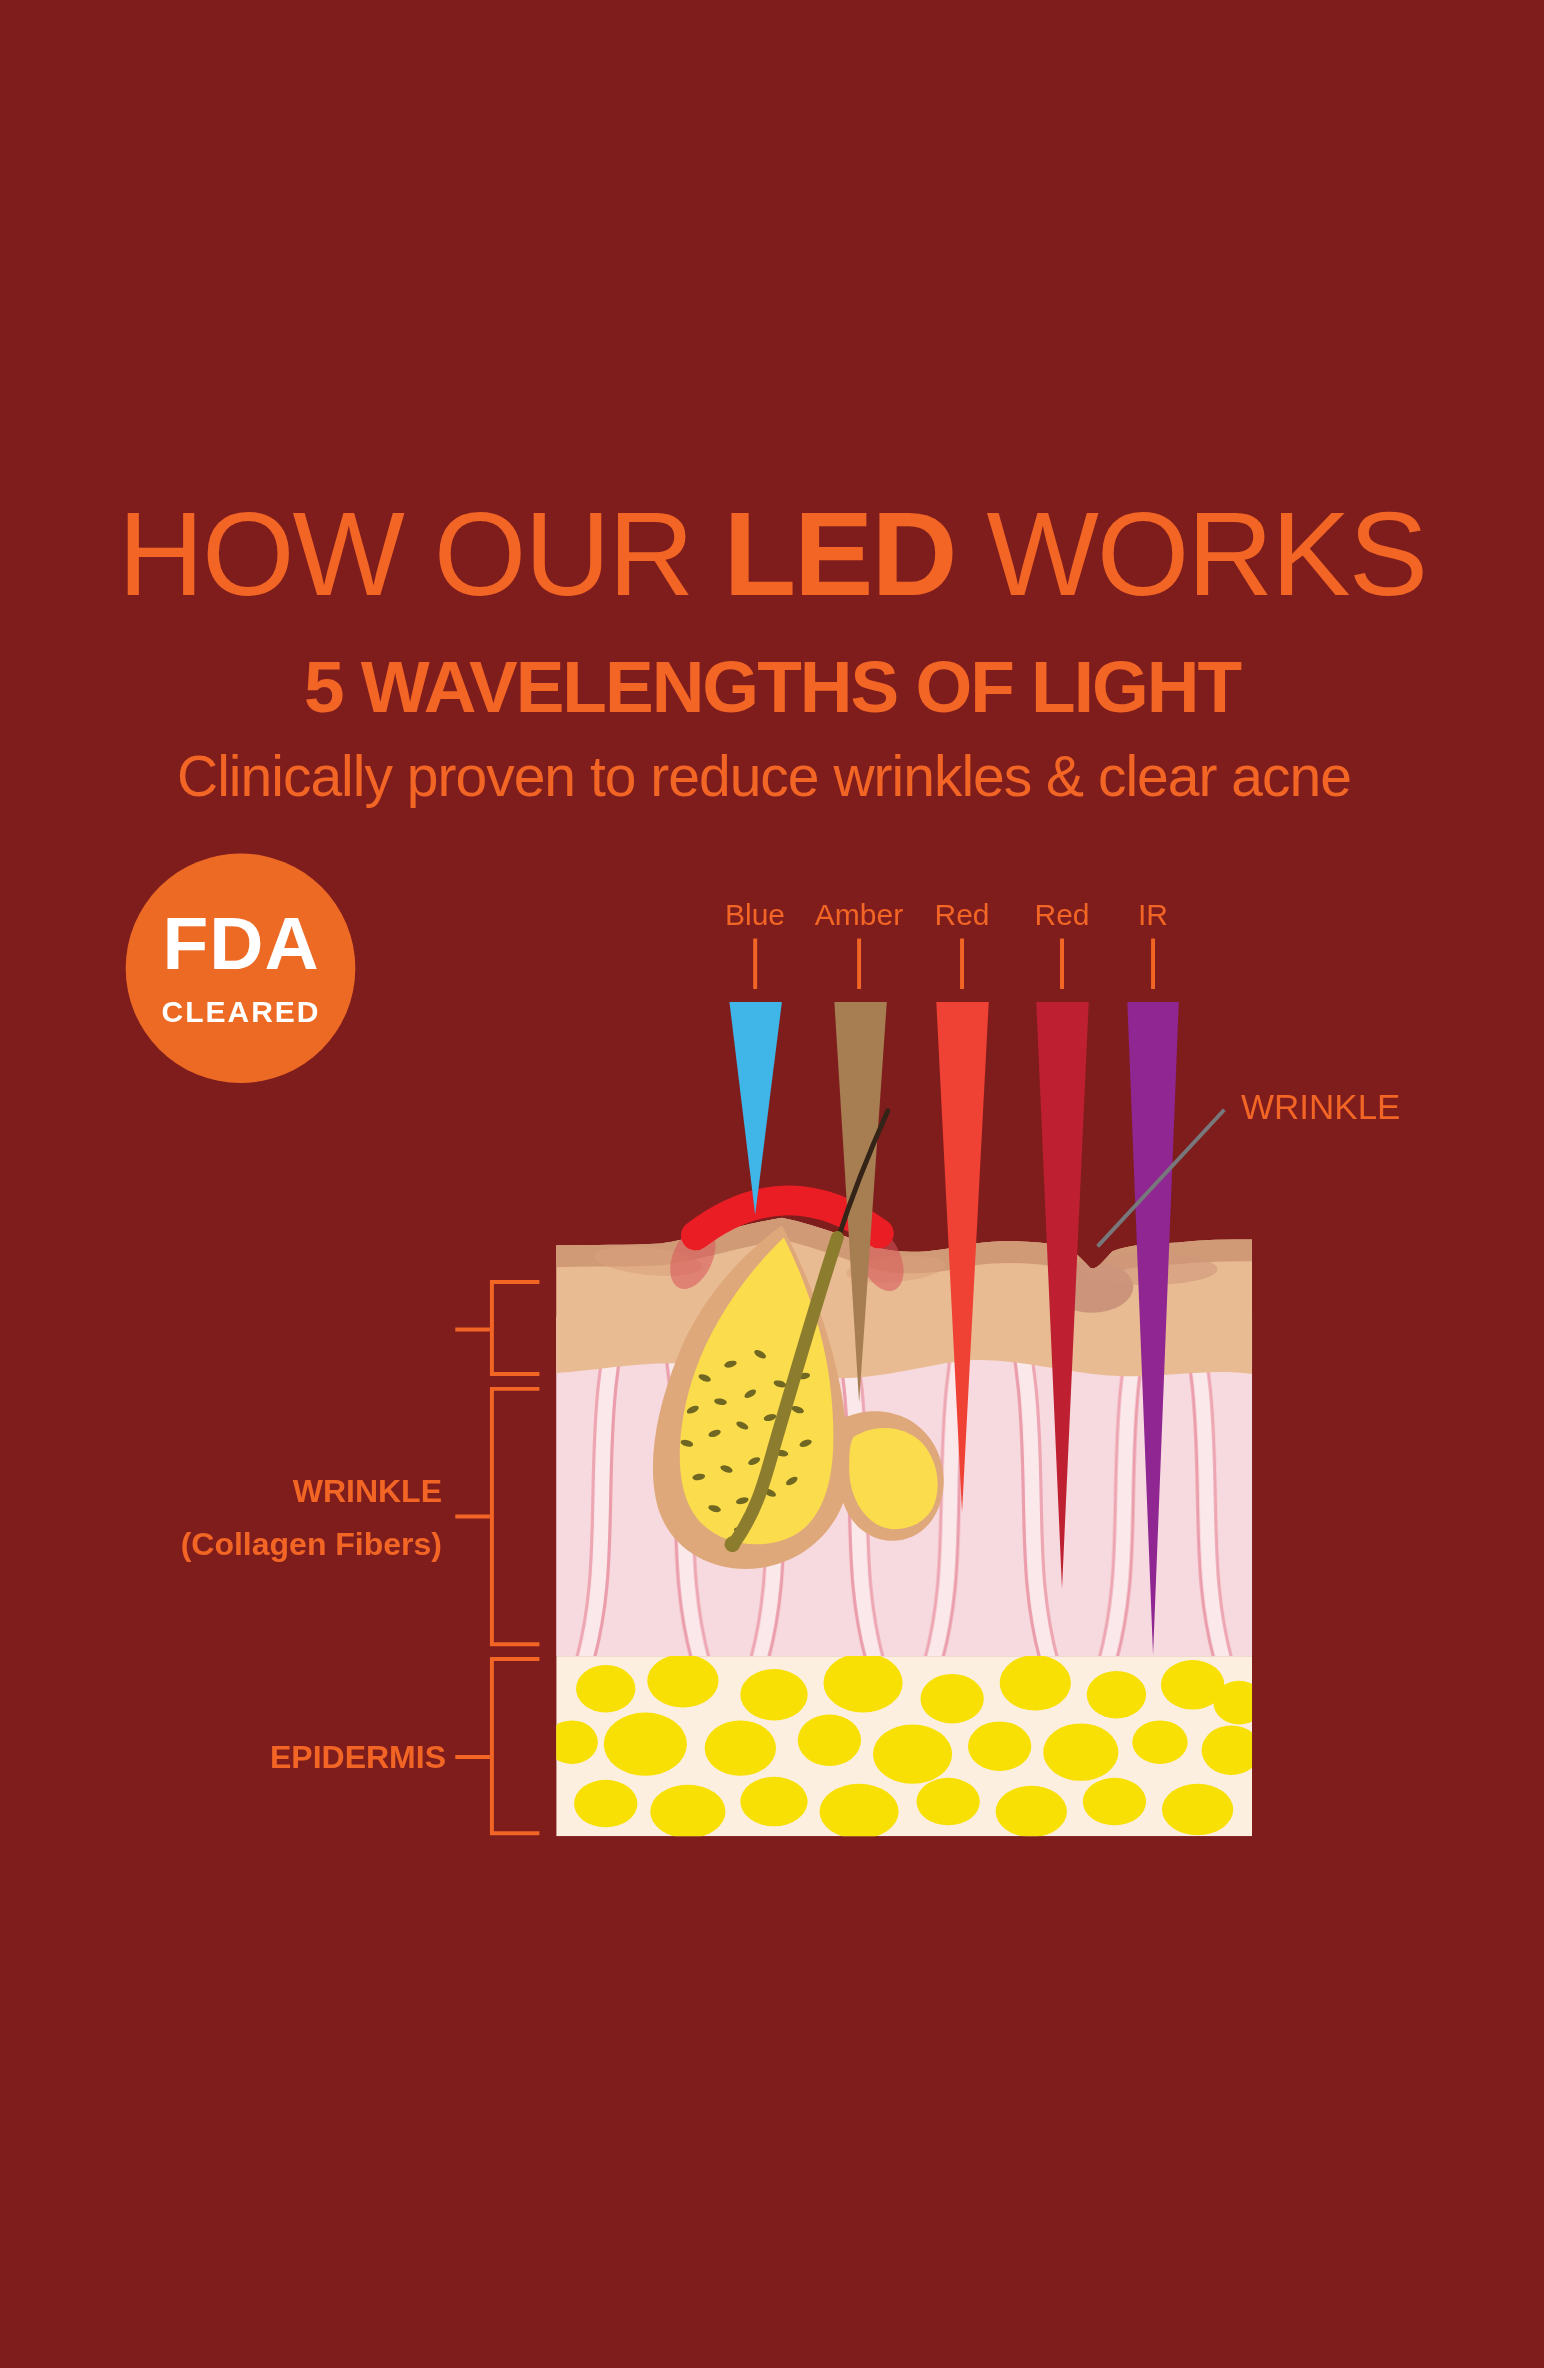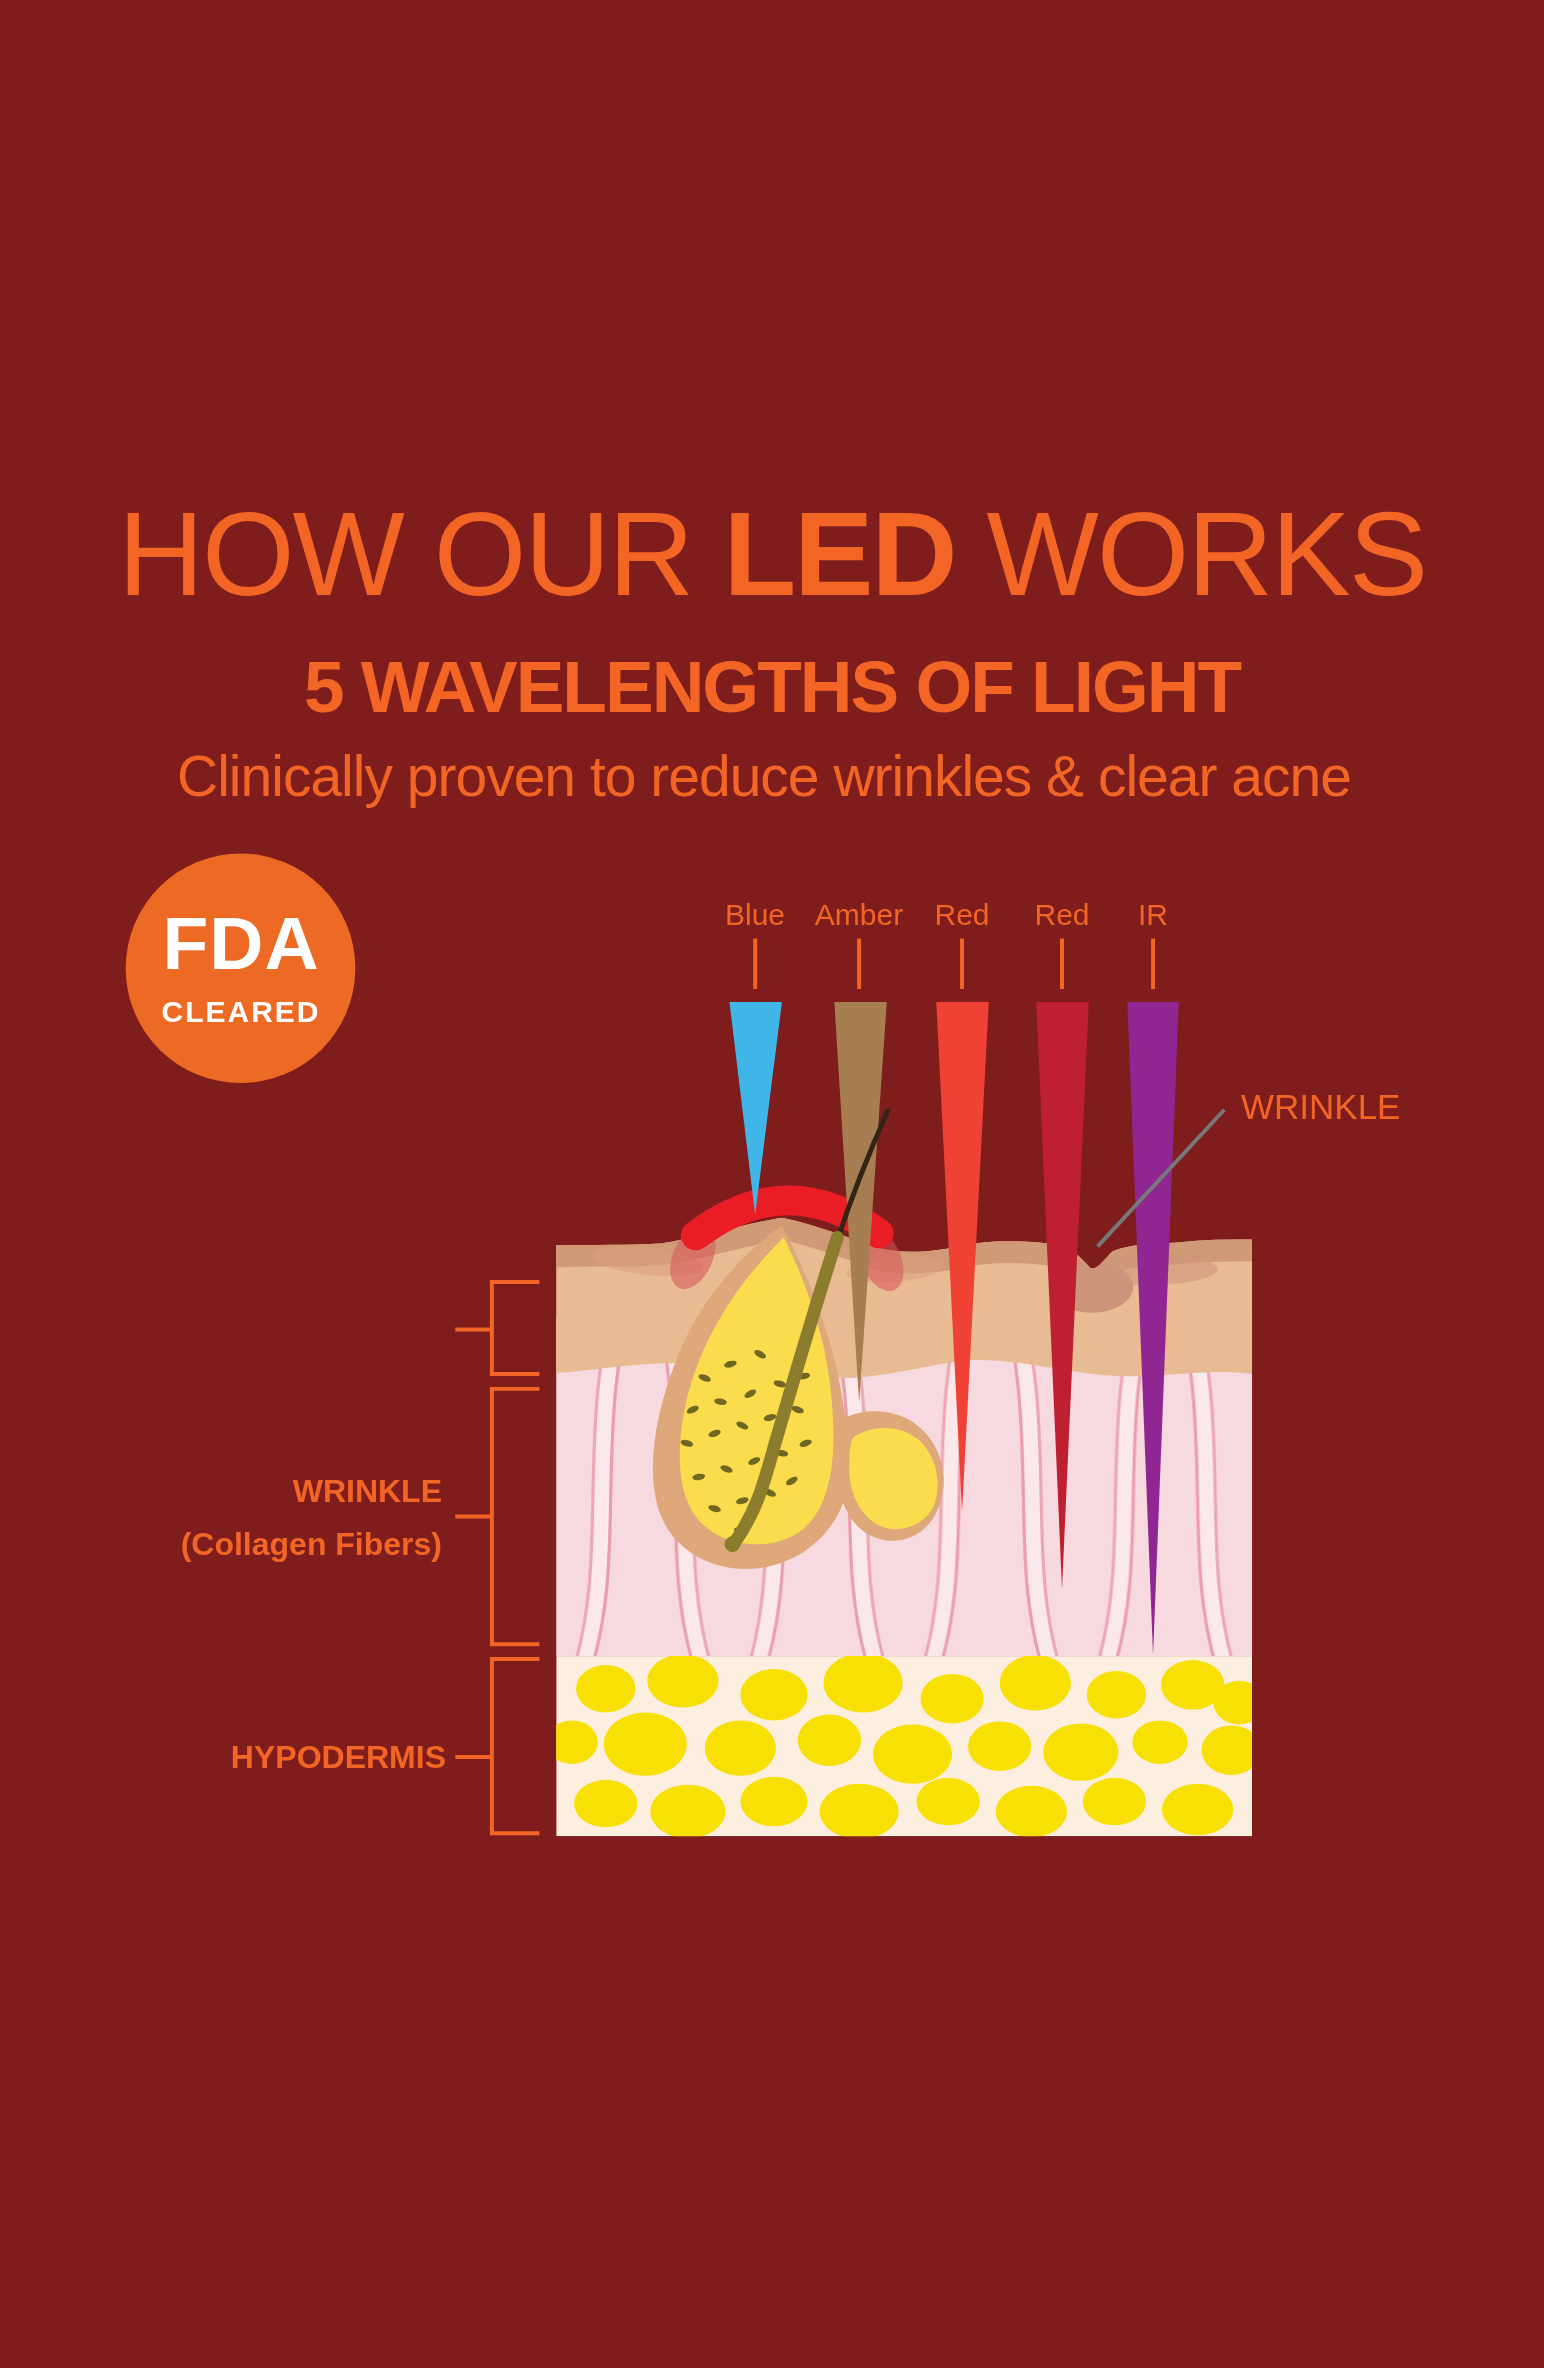--- a/index.html
+++ b/index.html
@@ -227,16 +227,16 @@
   <div class="abs beam-label accent" style="left:962px;">Red</div>
   <div class="abs beam-label accent" style="left:1062px;">Red</div>
   <div class="abs beam-label accent" style="left:1153px;">IR</div>
 
   <div class="abs wrinkle-label accent">WRINKLE</div>
 
   <div class="abs layer-label dermis-label accent">
     <div>WRINKLE</div>
     <div>(Collagen Fibers)</div>
   </div>
-  <div class="abs layer-label hypodermis-label accent">HYPODERMIS</div>
+  <div class="abs layer-label hypodermis-label accent">EPIDERMIS</div>
 
 </div>
 
 
 </body></html>

